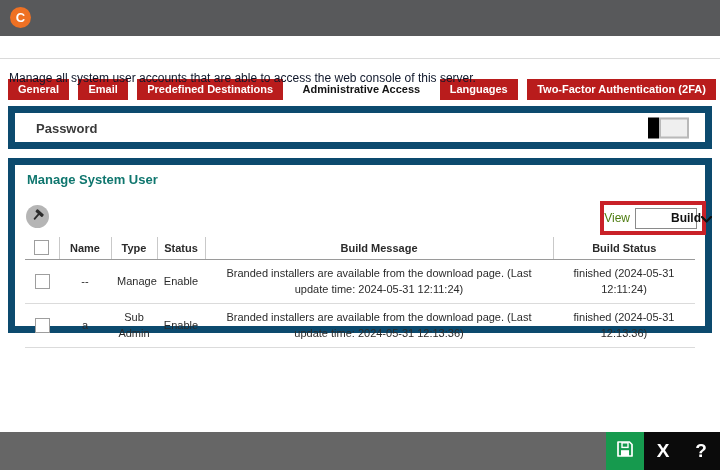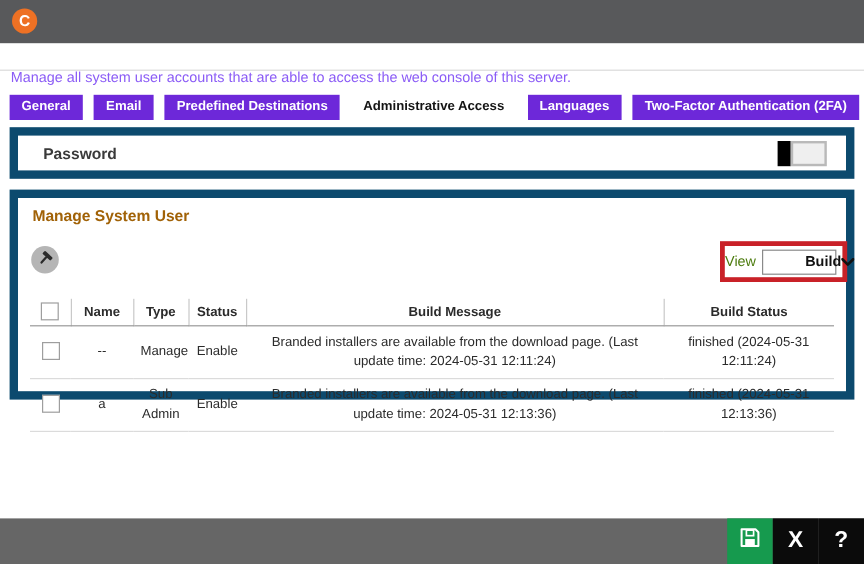--- a/index.html
+++ b/index.html
@@ -31,31 +31,31 @@
 
   
   .tabbar {
     position: absolute; top: 38px; left: 0; right: 0; height: 21px;
     border-bottom: 1px solid #DADADA;
     white-space: nowrap;
   }
   .tab {
     display: inline-block; height: 21px; line-height: 21px;
     padding: 0 10px; margin-left: 5px;
-    background: #6d28d9; color: #fff;
+    background: #b91c1c; color: #fff;
     font-size: 11px; font-weight: bold;
     cursor: pointer;
   }
   .tab:first-child { margin-left: 8px; }
   .tab.active { background: #fff; color: #141414; margin-top: 41px; }
 
   
   .page-desc {
-    position: absolute; top: 57px; left: 9px;
-    font-size: 12px; color: #8b5cf6;
+    position: absolute; top: 71px; left: 9px;
+    font-size: 12px; color: #0f172a;
   }
 
   
   .panel {
     position: absolute; left: 8px; right: 8px;
     background: #fff; border: 7px solid #0c4a6e;
   }
   .panel-password { top: 106px; height: 43px; }
   .panel-manage   { top: 158px; height: 175px; }
 
@@ -68,21 +68,21 @@
     width: 41px; height: 21px; display: flex; cursor: pointer;
   }
   .toggle .knob { width: 11px; height: 21px; background: #000; }
   .toggle .track {
     flex: 1; height: 21px;
     border: 2px solid #B9B9B9; background: #EFEFEF;
   }
 
   .section-title {
     position: absolute; left: 12px; top: 7px;
-    font-size: 13px; font-weight: bold; color: #a16207;
+    font-size: 13px; font-weight: bold; color: #0f766e;
   }
   .hammer-btn {
     position: absolute; left: 11px; top: 40px;
     width: 23px; height: 23px; border-radius: 50%;
     background: #B5B5B5; border: none; cursor: pointer;
     display: flex; align-items: center; justify-content: center;
   }
 
   .view-highlight {
     position: absolute; top: 36px; right: -1px;
@@ -97,21 +97,21 @@
     border: 1px solid #8A8A8A;
     display: flex; align-items: center; justify-content: space-between;
     padding: 0 5px 0 7px; cursor: pointer;
   }
   .view-select .val { font-size: 12px; font-weight: bold; color: #111; padding-left: 28px; }
 
   
   .user-table-wrap { position: absolute; left: 10px; right: 10px; top: 72px; }
   table.user-table {
     width: 100%; border-collapse: collapse; table-layout: fixed;
-    font-size: 11px; color: #2B2B2B; margin-top: 12px;
+    font-size: 11px; color: #2B2B2B;
   }
   .user-table th {
     font-weight: bold; height: 22px; text-align: center;
     border-bottom: 1px solid #9A9A9A; padding: 0 2px;
   }
   .user-table th:not(:last-child) { border-right: 1px solid #C9C9C9; }
   .user-table td {
     text-align: center; vertical-align: middle;
     border-bottom: 1px solid #DBDBDB;
     padding: 5px 6px; line-height: 1.5; height: 37px;

